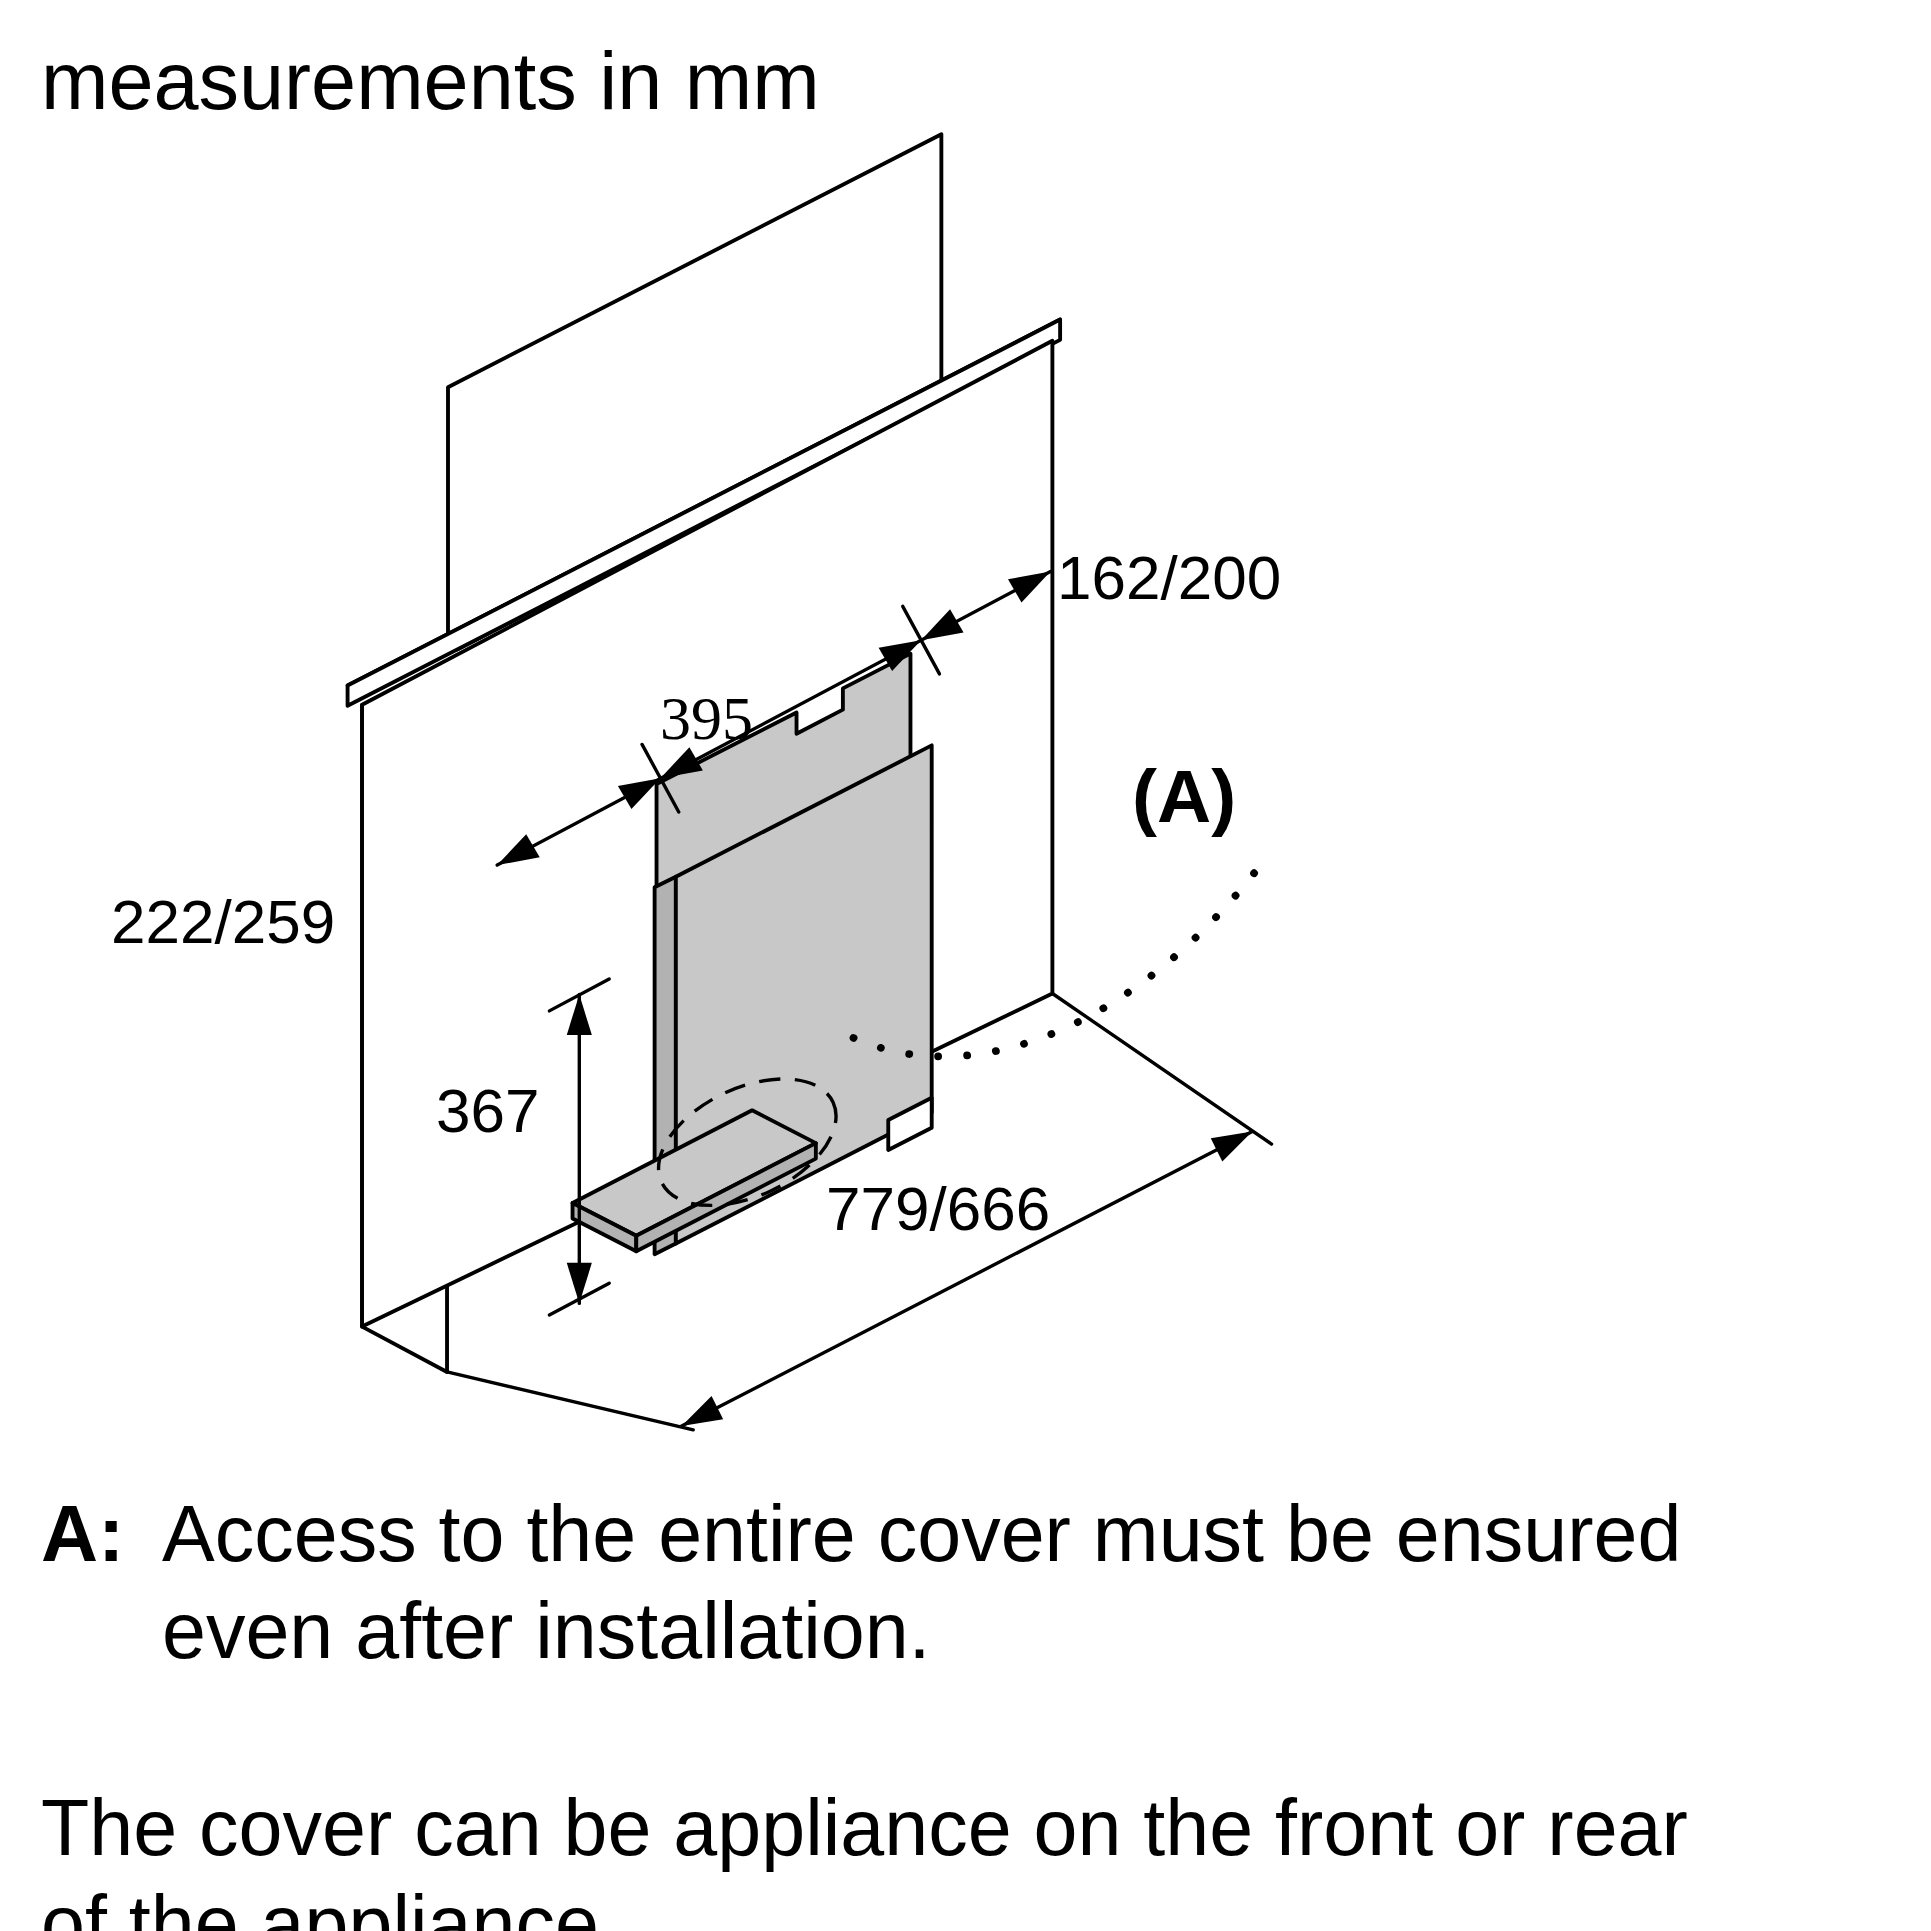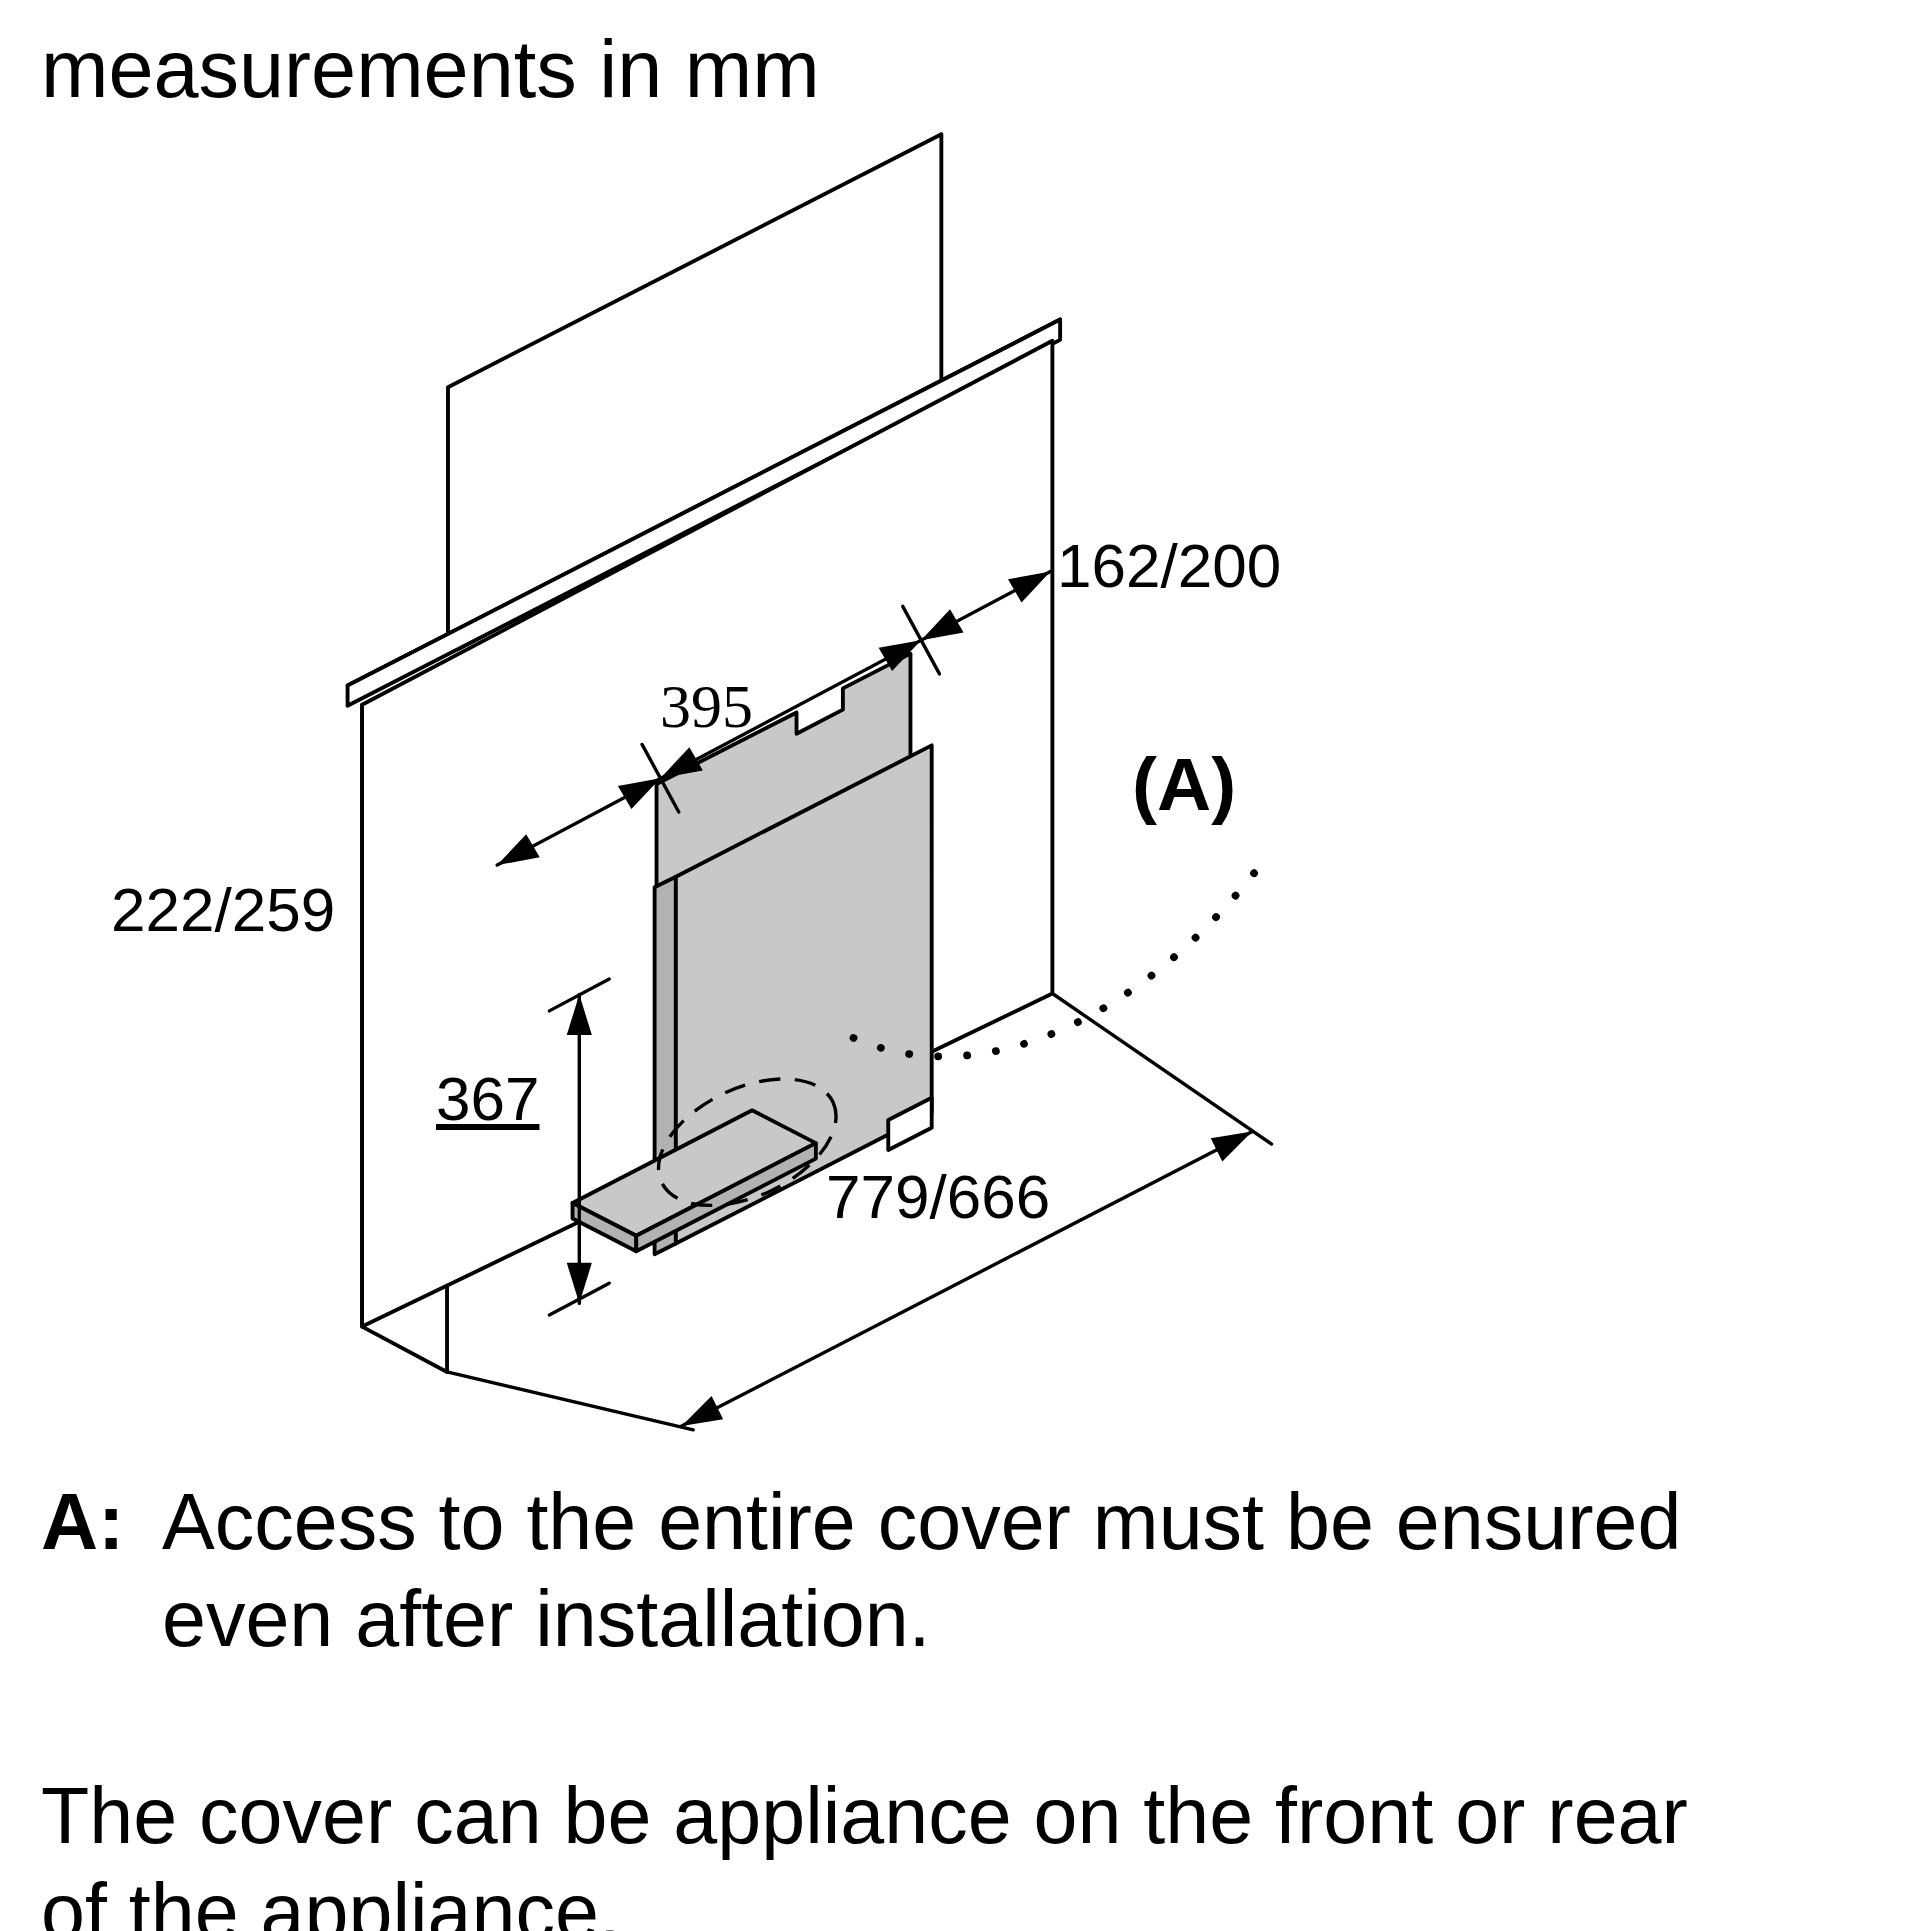--- a/index.html
+++ b/index.html
@@ -1,19 +1,19 @@
 <!DOCTYPE html>
 <html><head>
 <meta charset="utf-8">
 <style>
   html,body{margin:0;padding:0;background:#ffffff;}
   #canvas{position:relative;width:1931px;height:1931px;background:#ffffff;overflow:hidden;
           font-family:"Liberation Sans", sans-serif;color:#000;}
   #artwork{position:absolute;left:0;top:0;width:1931px;height:1931px;}
-  .label{position:absolute;white-space:nowrap;line-height:1.05;}
+  .label{position:absolute;white-space:nowrap;line-height:1.05;margin-top:12px;}
   .title{font-size:81px;}
   .dim{font-size:62px;}
   .callout{font-size:75px;font-weight:bold;}
   .para{font-size:79px;}
   .b{font-weight:bold;}
 </style>
 </head>
 <body>
 
 <div id="canvas">
@@ -72,21 +72,21 @@
   <div class="label title" style="left:41px;top:27px;">measurements in mm</div>
 
   <div class="label dim" style="left:1057px;top:533px;">162/200</div>
 
   <div class="label dim" style="left:660px;top:674px;font-family:Liberation Serif, serif;">395</div>
 
   <div class="label dim" style="left:111px;top:877px;">222/259</div>
 
   <div class="label callout" style="left:1132px;top:745px;">(A)</div>
 
-  <div class="label dim" style="left:436px;top:1066px;text-decoration:underline;">367</div>
+  <div class="label dim" style="left:436px;top:1066px;">367</div>
 
   <div class="label dim" style="left:826px;top:1164px;">779/666</div>
 
   <div class="label para b" style="left:41px;top:1481px;">A:</div>
   <div class="label para" style="left:162px;top:1481px;">Access to the entire cover must be ensured</div>
   <div class="label para" style="left:162px;top:1578px;">even after installation.</div>
 
   <div class="label para" style="left:41px;top:1775px;">The cover can be appliance on the front or rear</div>
   <div class="label para" style="left:41px;top:1871px;">of the appliance.</div>
 

